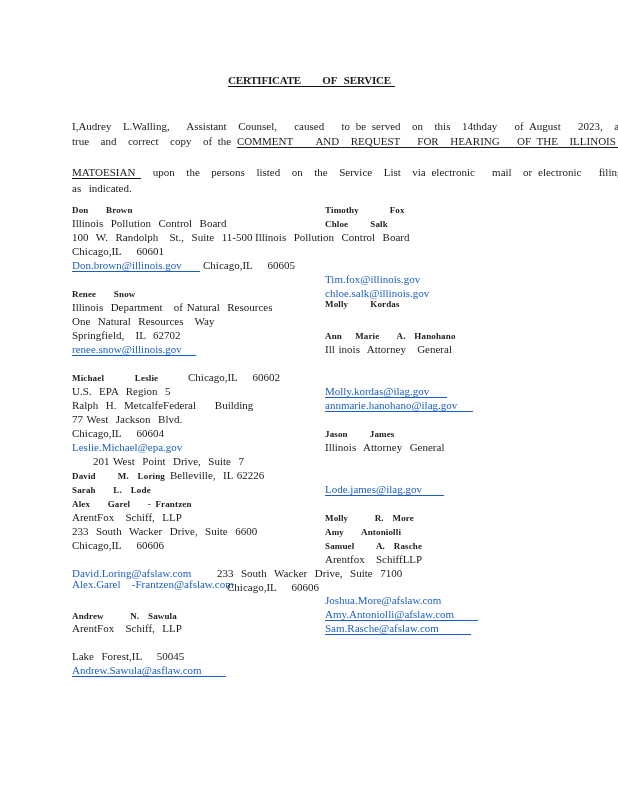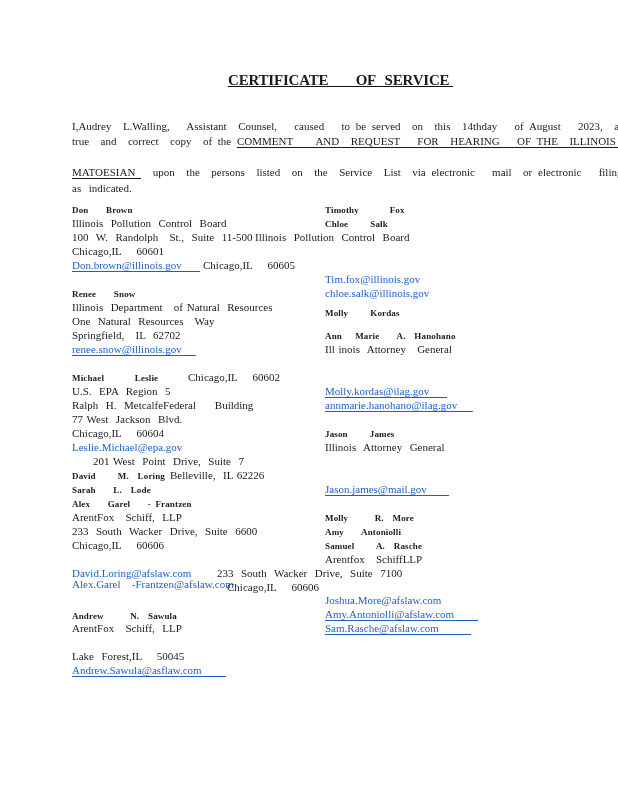--- a/index.html
+++ b/index.html
@@ -3,21 +3,21 @@
 <meta charset="utf-8">
 <style>
   html,body{margin:0;padding:0;background:#ffffff;}
   .page{position:relative;width:618px;height:800px;background:#ffffff;overflow:hidden;
         font-family:"Liberation Serif", serif;color:#1c1c1c;}
   .f{position:absolute;white-space:pre;font-size:11px;line-height:12px;word-spacing:1px;}
   .b{font-weight:700;font-size:9px;letter-spacing:.15px;word-spacing:2px;}
   .a{color:#1e5fc4;}
   .u{border-bottom:1px solid #1e5fc4;}
   .k{border-bottom:1px solid #1c1c1c;}
-  .ttl{font-weight:700;font-size:15px;letter-spacing:-.2px;border-bottom:1.4px solid #111;padding-right:4px;}
+  .ttl{font-weight:700;font-size:11px;letter-spacing:-.2px;border-bottom:1.4px solid #111;padding-right:4px;}
 </style>
 </head>
 <body>
 
 <div class="page">
 
   <span class="f ttl" style="top:74px;left:228px">CERTIFICATE      OF  SERVICE</span>
 
   <span class="f" style="top:120px;left:72px;word-spacing:3px">I,Audrey  L.Walling,   Assistant  Counsel,   caused   to be served  on  this  14thday   of August   2023,  a</span>
 
@@ -43,21 +43,21 @@
   <span class="f" style="top:259px;left:203px">Chicago,IL    60605</span>
 
   <span class="f a" style="top:273px;left:325px">Tim.fox@illinois.gov</span>
 
   <span class="f b" style="top:288px;left:72px">Renee    Snow</span>
   <span class="f a" style="top:287px;left:325px">chloe.salk@illinois.gov</span>
 
   <span class="f" style="top:301px;left:72px">Illinois  Department   of Natural  Resources</span>
 
   <span class="f" style="top:315px;left:72px">One  Natural  Resources   Way</span>
-  <span class="f b" style="top:307px;left:325px">Molly     Kordas</span>
+  <span class="f b" style="top:298px;left:325px">Molly     Kordas</span>
 
   <span class="f" style="top:329px;left:72px">Springfield,   IL  62702</span>
   <span class="f b" style="top:330px;left:325px">Ann   Marie    A.  Hanohano</span>
 
   <span class="f a u" style="top:343px;left:72px;padding-right:14px">renee.snow@illinois.gov</span>
   <span class="f" style="top:343px;left:325px">Ill inois  Attorney   General</span>
 
 
   <span class="f b" style="top:372px;left:72px">Michael       Leslie</span>
   <span class="f" style="top:371px;left:188px">Chicago,IL    60602</span>
@@ -75,21 +75,21 @@
 
   <span class="f a" style="top:441px;left:72px">Leslie.Michael@epa.gov</span>
   <span class="f" style="top:441px;left:325px">Illinois  Attorney  General</span>
 
   <span class="f" style="top:455px;left:93px">201 West  Point  Drive,  Suite  7</span>
 
   <span class="f b" style="top:470px;left:72px">David     M.  Loring</span>
   <span class="f" style="top:469px;left:170px">Belleville,  IL 62226</span>
 
   <span class="f b" style="top:484px;left:72px">Sarah    L.  Lode</span>
-  <span class="f a u" style="top:483px;left:325px;padding-right:22px">Jason.james@mail.gov</span>
+  <span class="f a u" style="top:483px;left:325px;padding-right:22px">Lode.james@ilag.gov</span>
 
   <span class="f b" style="top:498px;left:72px">Alex    Garel    - Frantzen</span>
 
   <span class="f" style="top:511px;left:72px">ArentFox   Schiff,  LLP</span>
   <span class="f b" style="top:512px;left:325px">Molly      R.  More</span>
 
   <span class="f" style="top:525px;left:72px">233  South  Wacker  Drive,  Suite  6600</span>
   <span class="f b" style="top:526px;left:325px">Amy    Antoniolli</span>
 
   <span class="f" style="top:539px;left:72px">Chicago,IL    60606</span>

